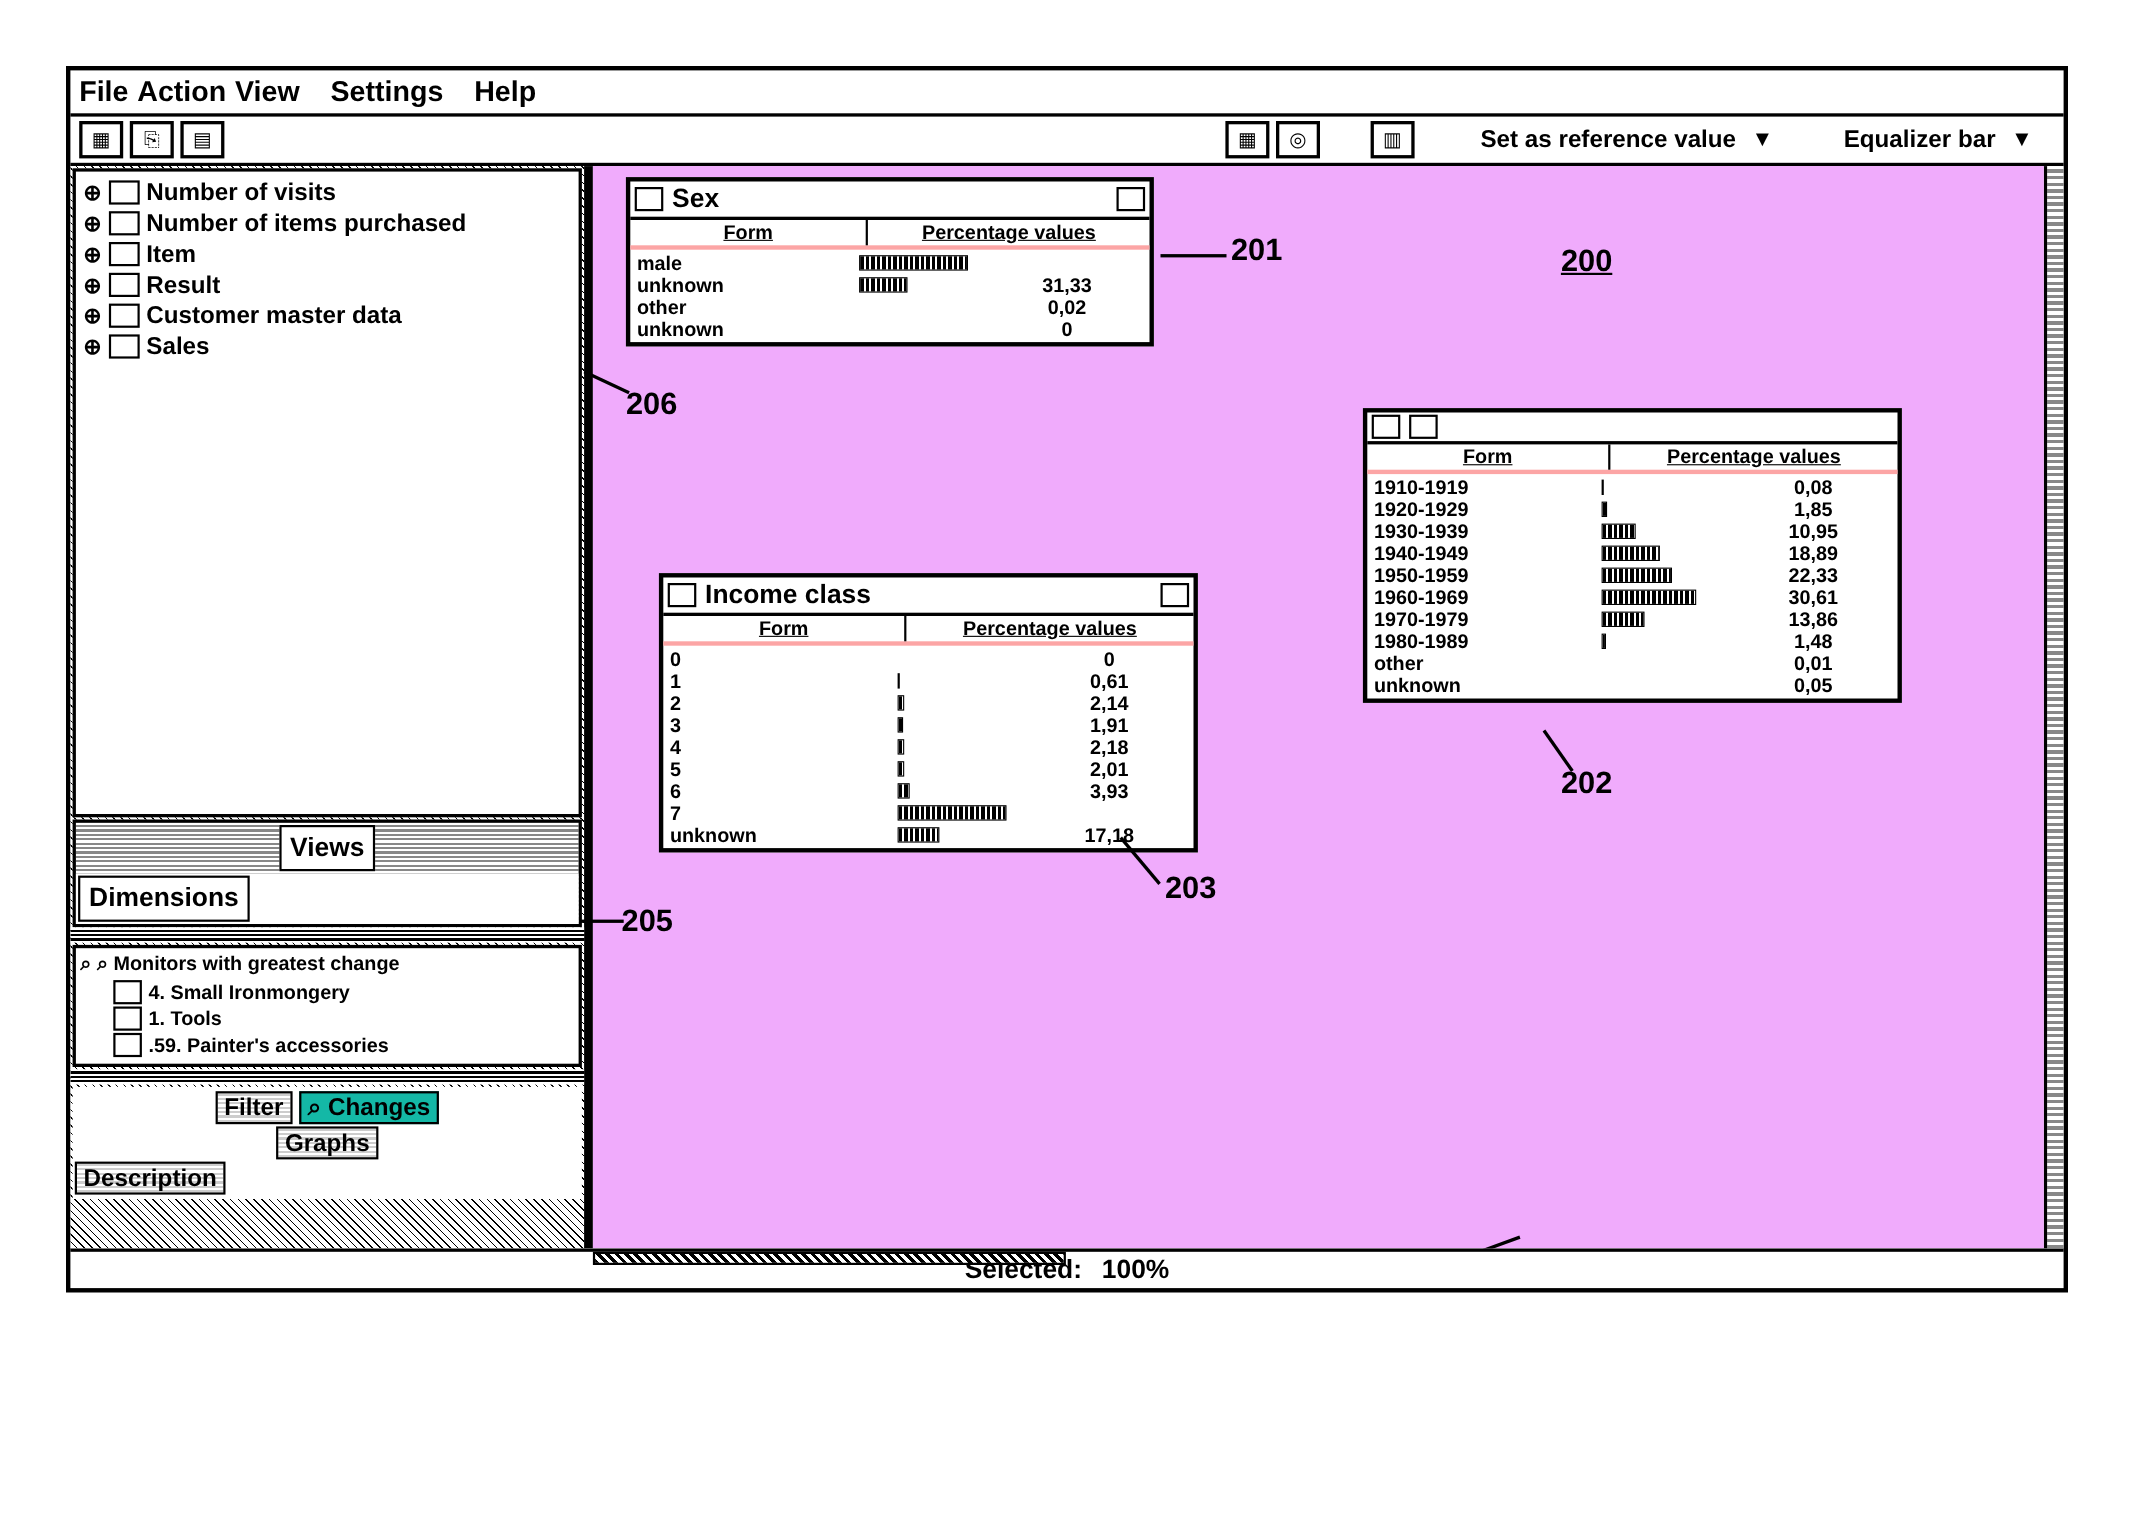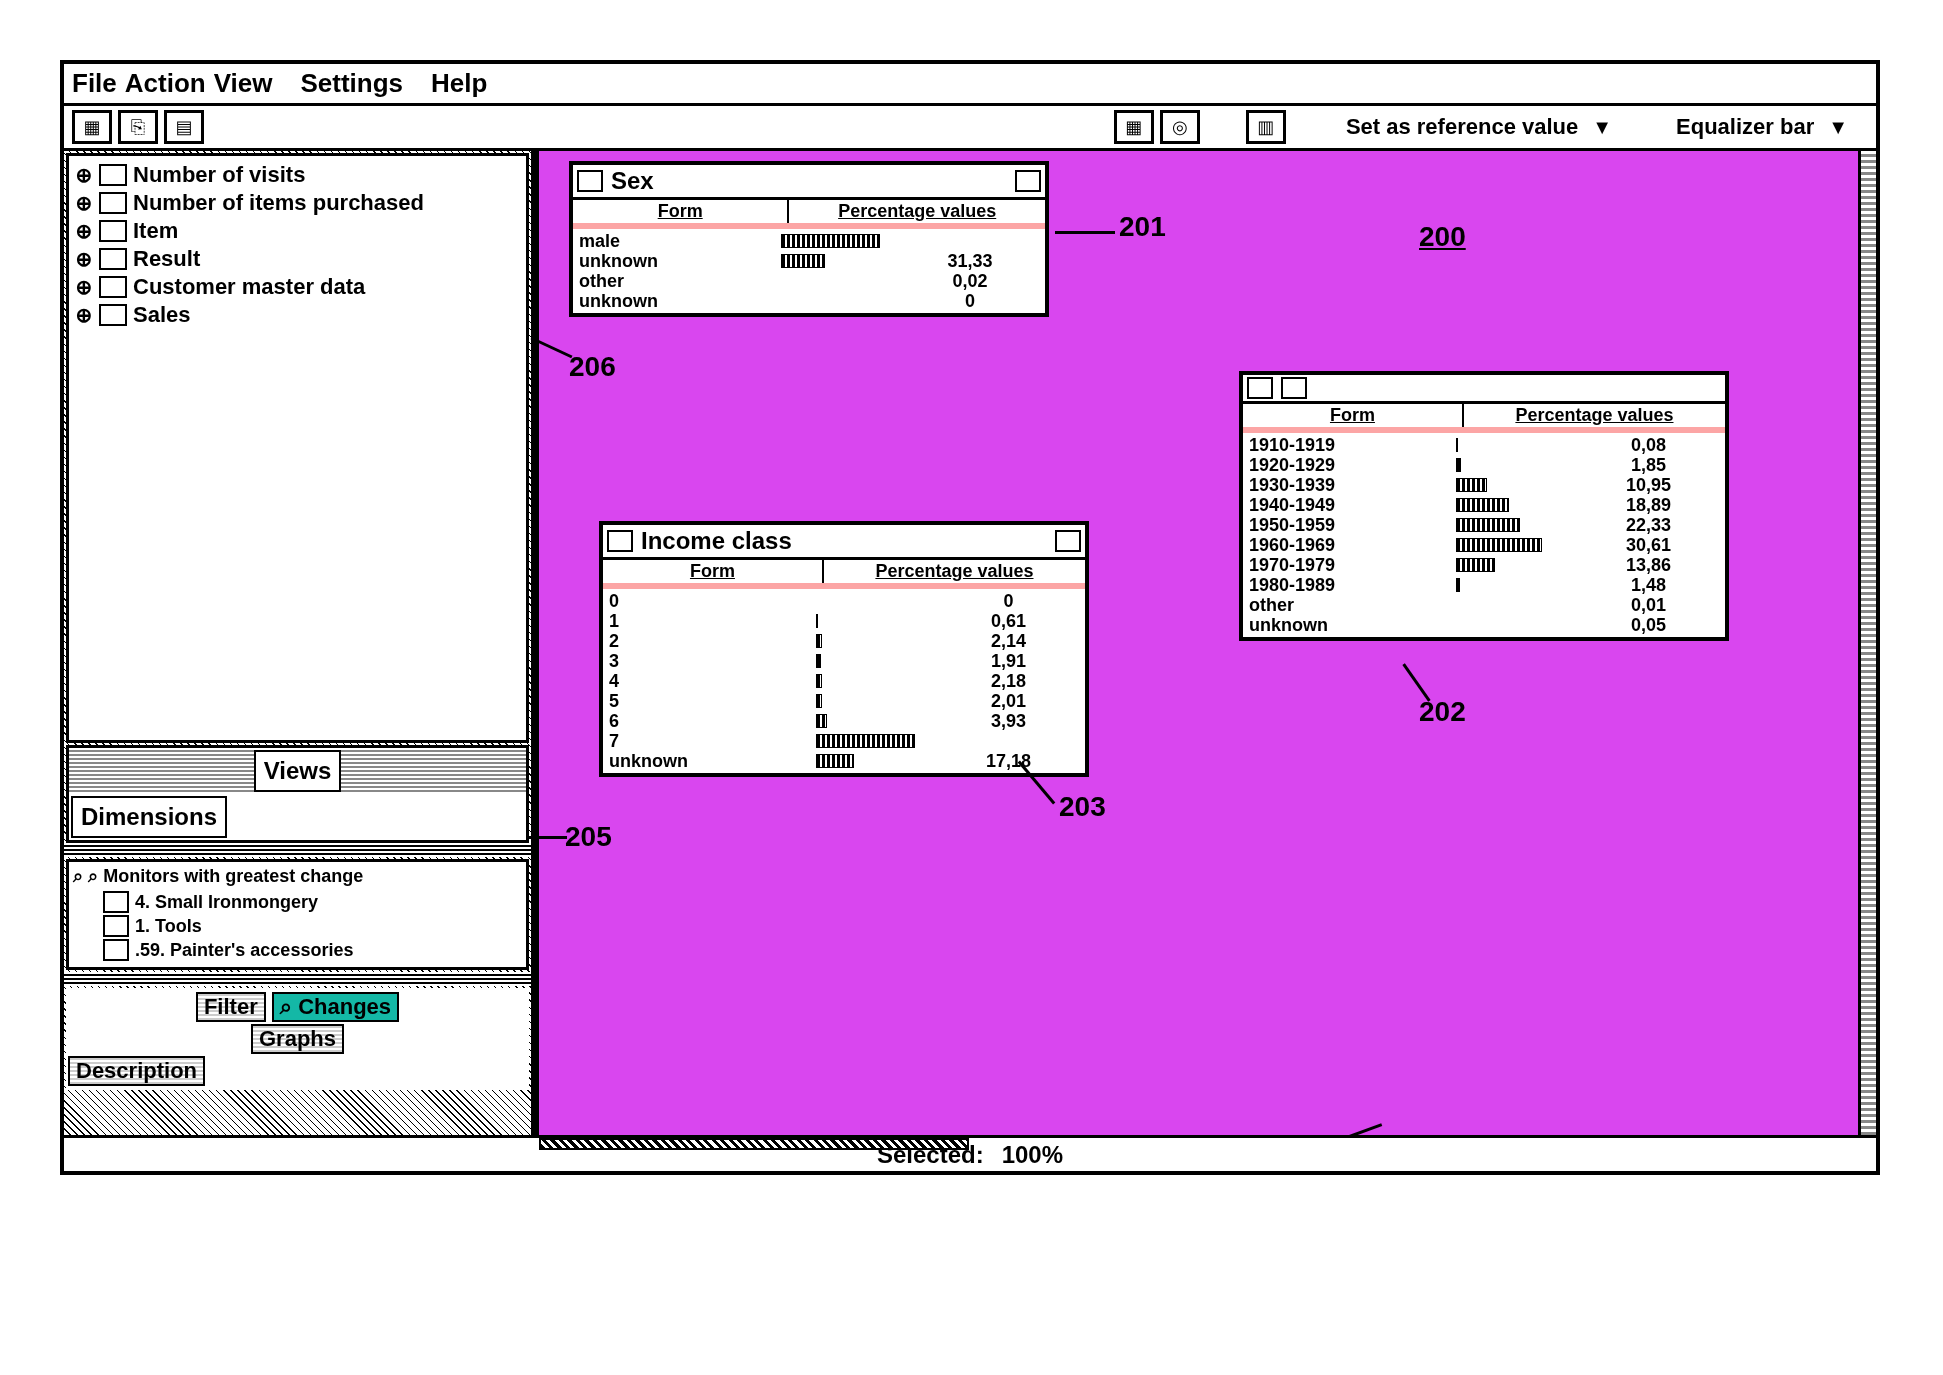--- a/index.html
+++ b/index.html
@@ -152,21 +152,21 @@
   border: 2px solid #000;
   padding: 0 6px;
   font-size: 22px;
   font-weight: bold;
   background-image: repeating-linear-gradient(0deg, #ccc 0 2px, #fff 2px 4px);
 }
 .btab.plain { background: #14b8a6; }
 .canvas {
   flex: 1;
   position: relative;
-  background: #d946ef;
+  background: #f0abfc;
 }
 .panel {
   position: absolute;
   border: 4px solid #000;
   background: #fff;
 }
 .panel-title {
   display: flex;
   align-items: center;
   border-bottom: 3px solid #000;
@@ -183,21 +183,21 @@
   font-weight: bold;
   flex: 1;
 }
 .pt-close {
   width: 26px;
   height: 22px;
   border: 2px solid #000;
 }
 .panel-headers {
   display: flex;
-  border-bottom: 6px solid #fca5a5;
+  border-bottom: 4px solid #fca5a5;
 }
 .ph {
   text-align: center;
   font-size: 18px;
   font-weight: bold;
   text-decoration: underline;
   padding: 1px 4px;
 }
 .ph.form { flex: 1; border-right: 2px solid #000; }
 .ph.pct { flex: 1.2; }

